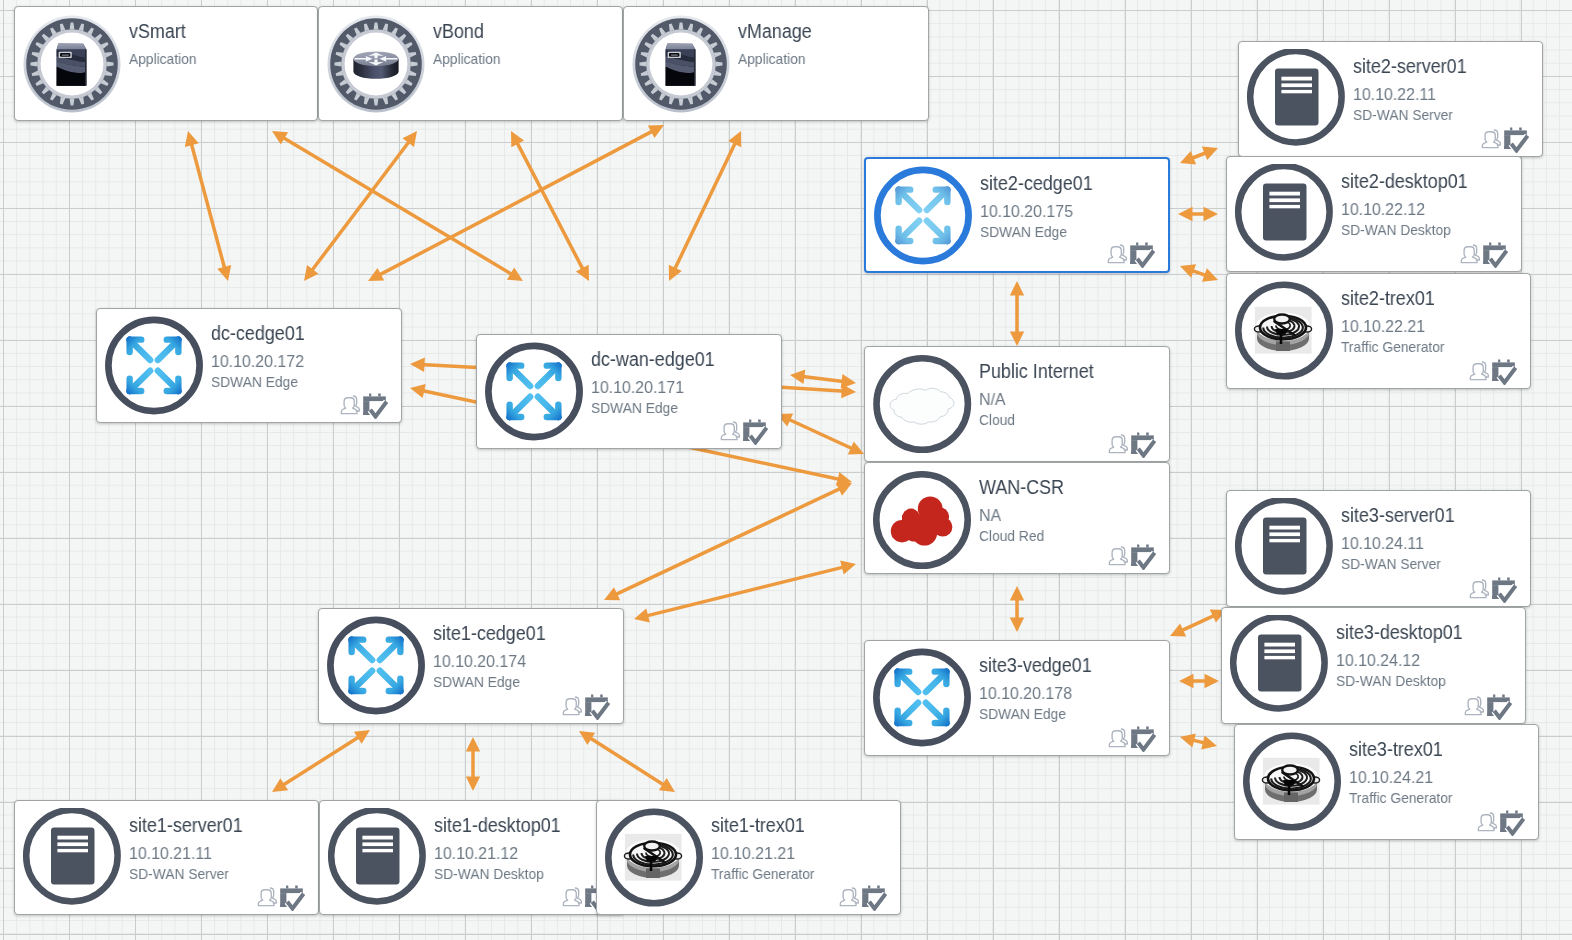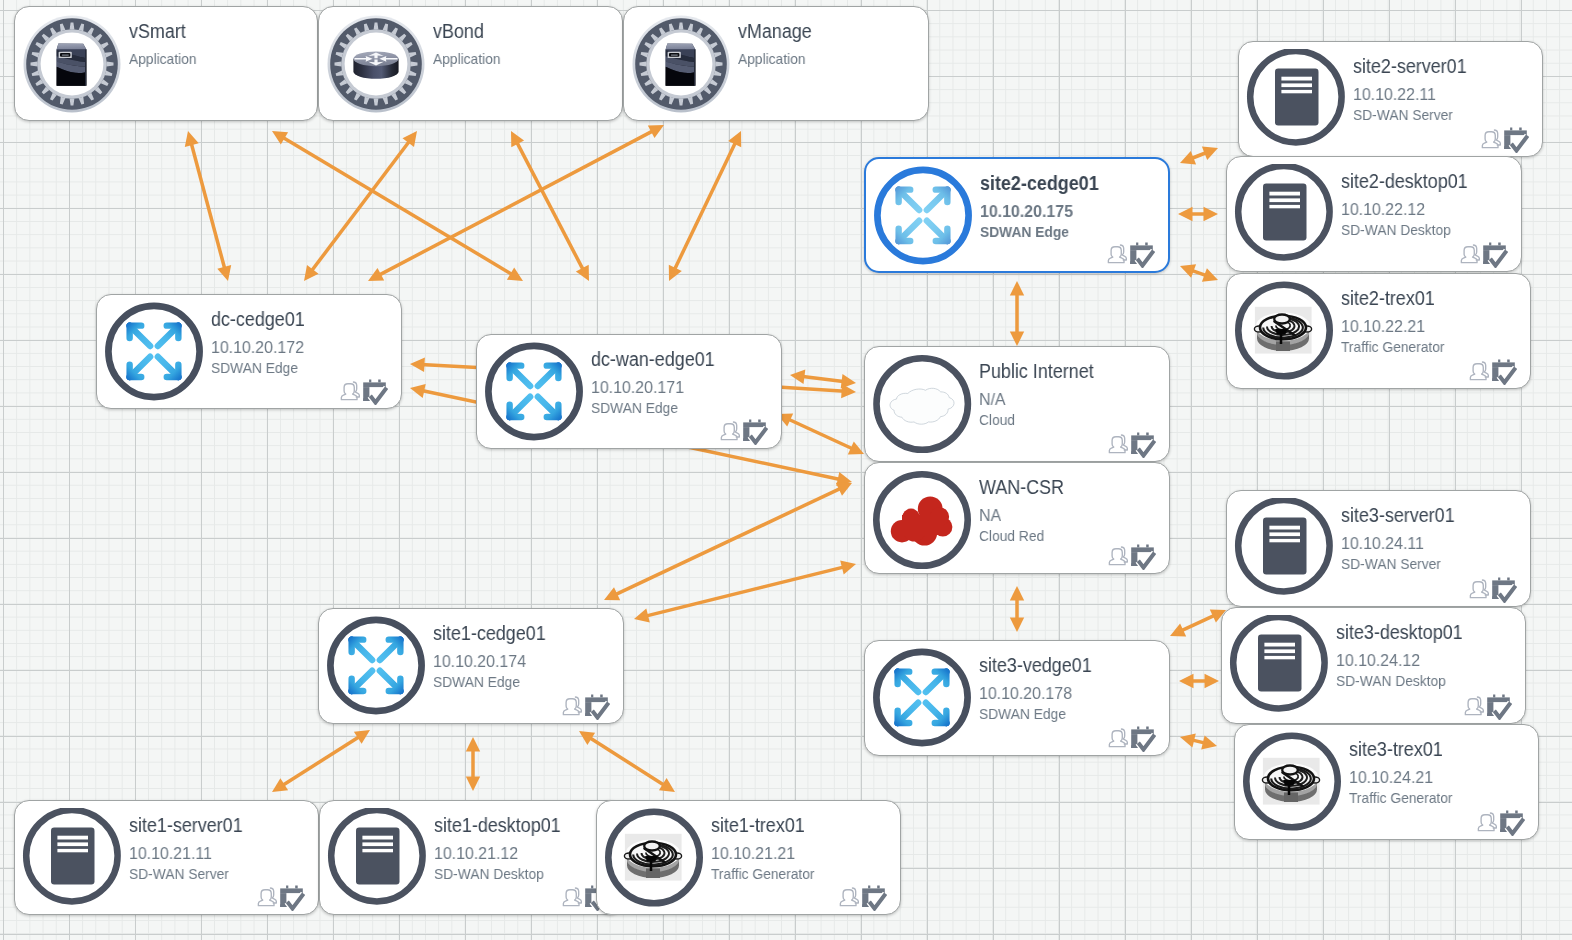--- a/index.html
+++ b/index.html
@@ -12,23 +12,23 @@
   .grid{position:absolute;left:0;top:0;width:1572px;height:940px;
     background-image:
       linear-gradient(to right, #c9cdcd 1px, transparent 1px),
       linear-gradient(to bottom, #c9cdcd 1px, transparent 1px),
       linear-gradient(to right, #e6e9e8 1px, transparent 1px),
       linear-gradient(to bottom, #e6e9e8 1px, transparent 1px);
     background-size: 66px 66px, 66px 66px, 13.2px 13.2px, 13.2px 13.2px;
     background-position: 3px 10px, 3px 10px, 3px 10px, 3px 10px;
   }
   svg.links{position:absolute;left:0;top:0;width:1572px;height:940px;pointer-events:none;}
-  .node{position:absolute;background:#fff;border:1px solid #a0a4a4;border-radius:15px;
+  .node{position:absolute;background:#fff;border:1px solid #a0a4a4;border-radius:4px;
         box-sizing:border-box;box-shadow:0 1px 3px rgba(0,0,0,0.22);overflow:hidden;}
-  .node.sel{border:2px solid #2a7adb;font-weight:bold;}
+  .node.sel{border:2px solid #2a7adb;}
   .ttl{position:absolute;-webkit-font-smoothing:antialiased;color:#3a4552;font-size:19.5px;line-height:20px;white-space:nowrap;transform:scaleX(0.92) translateZ(0);transform-origin:0 50%;will-change:transform;}
   .ip{position:absolute;-webkit-font-smoothing:antialiased;color:#6c7884;font-size:16.5px;line-height:17px;white-space:nowrap;transform:scaleX(0.965) translateZ(0);transform-origin:0 50%;will-change:transform;}
   .typ{position:absolute;-webkit-font-smoothing:antialiased;color:#6c7884;font-size:15px;line-height:15px;white-space:nowrap;transform:scaleX(0.92) translateZ(0);transform-origin:0 50%;will-change:transform;}
   .ic{position:absolute;left:7px;top:7px;}
   .badges{position:absolute;right:13px;bottom:3px;display:flex;gap:4px;align-items:flex-end;line-height:0;}
 </style>
 </head>
 <body>
 
 <div id="canvas">
@@ -479,21 +479,21 @@
                 <rect x="15.2" y="0.5" width="2.5" height="2.9"></rect>
                 <rect x="0.2" y="3.4" width="22.6" height="4.7"></rect>
                 <rect x="0.2" y="8.1" width="6.2" height="13.9"></rect>
                 <rect x="0.2" y="19.3" width="7.6" height="2.7"></rect>
               </g>
               <path d="M7.3 16.7 L12.5 23.5 L23.6 8.8" fill="none" stroke="#fff" stroke-width="6.8" stroke-linecap="butt" stroke-linejoin="miter"></path>
               <path d="M7.3 16.7 L12.5 23.5 L23.6 8.8" fill="none" stroke="#6e7784" stroke-width="4.0" stroke-linecap="butt" stroke-linejoin="miter"></path>
             </svg></span>
         </div>
       </div>
-      <div class="node" style="left: 96px; top: 294px; width: 306px; height: 115px;">
+      <div class="node" style="left: 96px; top: 308px; width: 306px; height: 115px;">
         <div class="ic"><span><svg viewBox="0 0 100 100" width="100" height="100">
               <circle cx="50" cy="49.5" r="45.6" fill="none" stroke="#474f5e" stroke-width="6.7"></circle>
               <g opacity="1">
                 <defs>
                   <linearGradient id="agTL" gradientUnits="userSpaceOnUse" x1="21" y1="19" x2="52" y2="50">
                     <stop offset="0" stop-color="#1162c2"></stop>
                     <stop offset="0.14" stop-color="#1d7fd0"></stop>
                     <stop offset="0.30" stop-color="#35a6e0"></stop>
                     <stop offset="0.52" stop-color="#46b5ea"></stop>
                     <stop offset="1" stop-color="#56c4f2"></stop>

